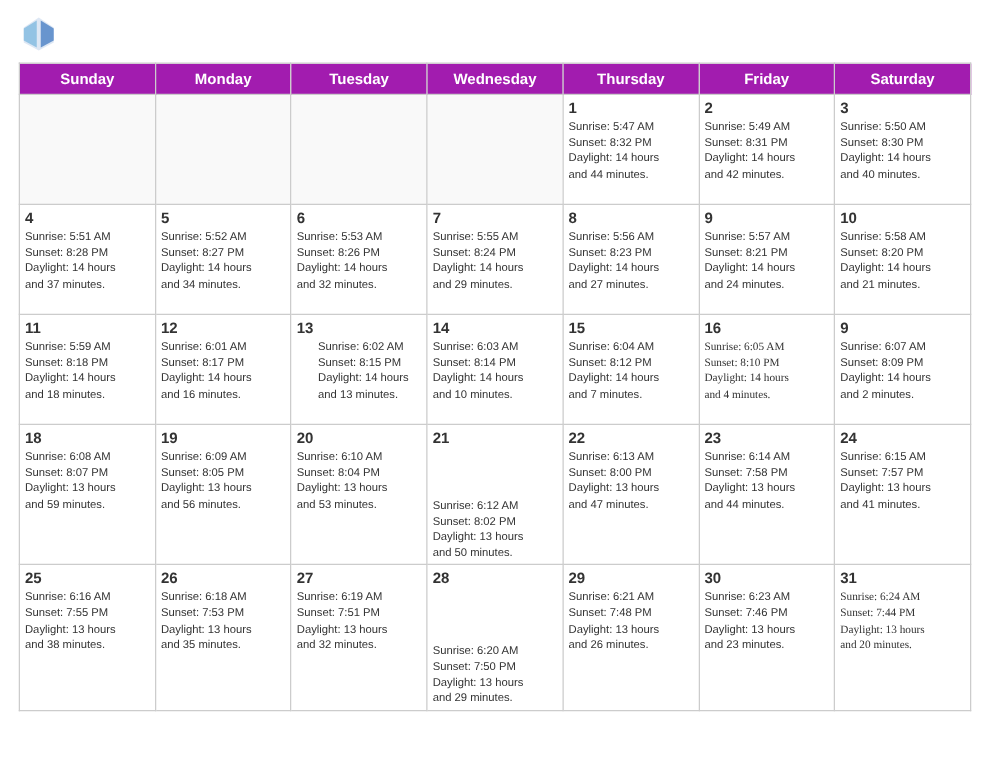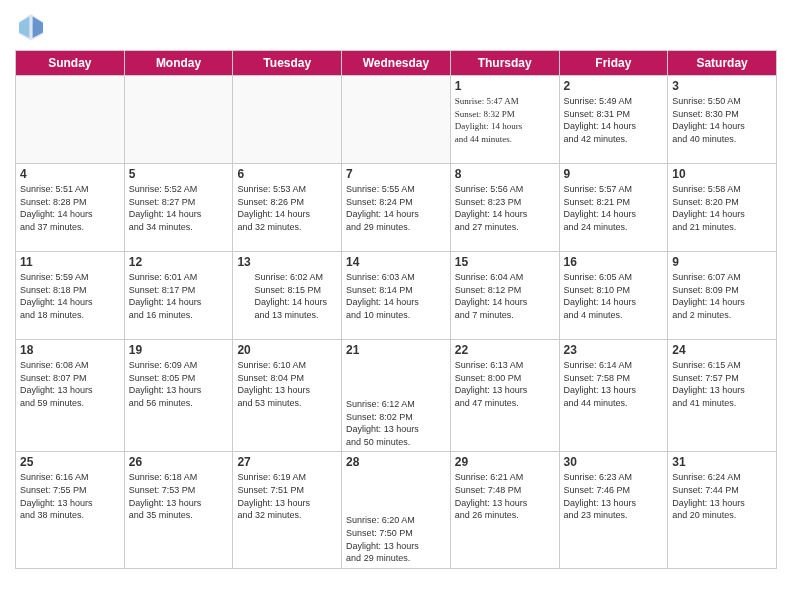--- a/index.html
+++ b/index.html
@@ -48,21 +48,21 @@
     .location {
       font-size: 14px;
       color: #555;
     }
     .calendar {
       width: 100%;
       border-collapse: collapse;
       table-layout: fixed;
     }
     .calendar thead th {
-      background-color: #be185d;
+      background-color: #a21caf;
       color: #fff;
       text-align: center;
       font-size: 12px;
       padding: 5px 2px;
       border: 1px solid #ccc;
     }
     .calendar tbody td {
       vertical-align: top;
       border: 1px solid #ccc;
       padding: 3px 4px;
@@ -121,21 +121,21 @@
         </tr>
     </thead>
     <tbody id="calendar-body">
     <tr>
           <td class="empty"></td>
           <td class="empty"></td>
           <td class="empty"></td>
           <td class="empty"></td>
           <td>
             <div class="day-number">1</div>
-            <div class="day-info" style="white-space: pre-line; font-family: Liberation Serif, serif;">Sunrise: 5:47 AM
+            <div class="day-info" style="white-space: pre-line;">Sunrise: 5:47 AM
 Sunset: 8:32 PM
 Daylight: 14 hours
 and 44 minutes.</div>
           </td>
           <td>
             <div class="day-number">2</div>
             <div class="day-info" style="white-space: pre-line;">Sunrise: 5:49 AM
 Sunset: 8:31 PM
 Daylight: 14 hours
 and 42 minutes.</div>
@@ -230,21 +230,21 @@
           </td>
           <td>
             <div class="day-number">15</div>
             <div class="day-info" style="white-space: pre-line;">Sunrise: 6:04 AM
 Sunset: 8:12 PM
 Daylight: 14 hours
 and 7 minutes.</div>
           </td>
           <td>
             <div class="day-number">16</div>
-            <div class="day-info" style="white-space: pre-line;">Sunrise: 6:05 AM
+            <div class="day-info" style="white-space: pre-line; font-family: Liberation Serif, serif;">Sunrise: 6:05 AM
 Sunset: 8:10 PM
 Daylight: 14 hours
 and 4 minutes.</div>
           </td>
           <td>
             <div class="day-number">9</div>
             <div class="day-info" style="white-space: pre-line;">Sunrise: 6:07 AM
 Sunset: 8:09 PM
 Daylight: 14 hours
 and 2 minutes.</div>
@@ -339,21 +339,21 @@
           </td>
           <td>
             <div class="day-number">30</div>
             <div class="day-info" style="white-space: pre-line;">Sunrise: 6:23 AM
 Sunset: 7:46 PM
 Daylight: 13 hours
 and 23 minutes.</div>
           </td>
           <td>
             <div class="day-number">31</div>
-            <div class="day-info" style="white-space: pre-line;">Sunrise: 6:24 AM
+            <div class="day-info" style="white-space: pre-line; font-family: Liberation Serif, serif;">Sunrise: 6:24 AM
 Sunset: 7:44 PM
 Daylight: 13 hours
 and 20 minutes.</div>
           </td>
         </tr>
       </tbody>
   </table>
 </div>
 
 </body></html>

